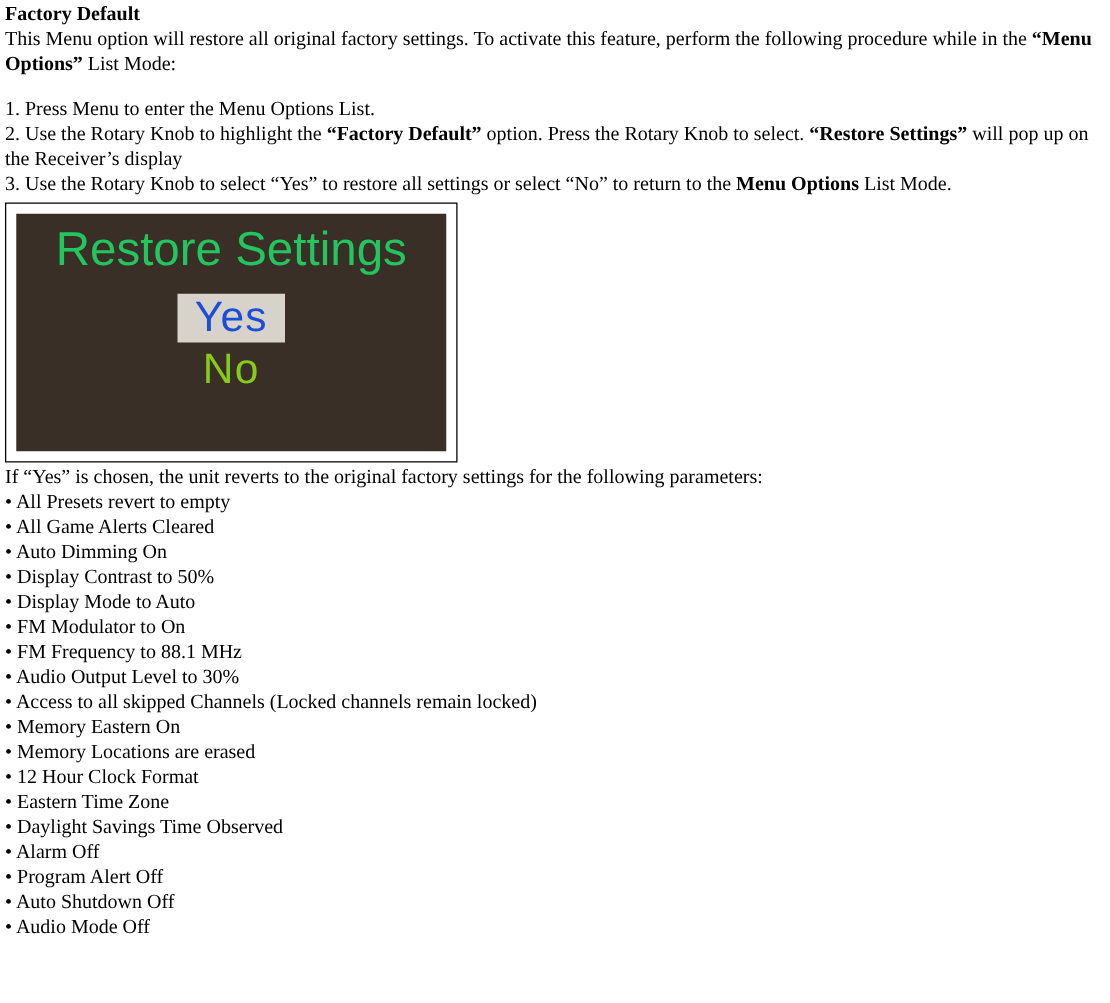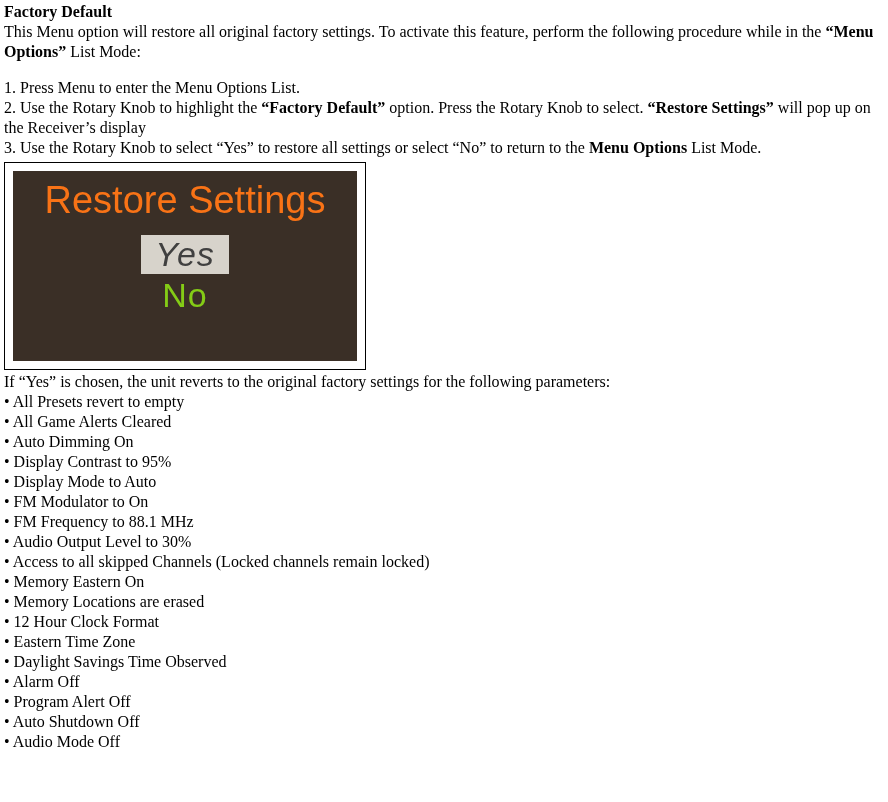--- a/index.html
+++ b/index.html
@@ -33,21 +33,21 @@
     width: 100%;
     height: 190px;
     display: flex;
     flex-direction: column;
     align-items: center;
     justify-content: flex-start;
     padding-top: 6px;
     box-sizing: border-box;
   }
   .lcd-title {
-    color: #f97316;
+    color: #22c55e;
     font-family: Arial, Helvetica, sans-serif;
     font-size: 38px;
     letter-spacing: 0px;
     margin-bottom: 10px;
     font-weight: 400;
   }
   .lcd-options {
     display: flex;
     flex-direction: column;
     align-items: center;
@@ -55,22 +55,21 @@
   }
   .lcd-opt {
     font-family: Arial, Helvetica, sans-serif;
     font-size: 34px;
     padding: 0px 14px;
     line-height: 1.15;
     letter-spacing: 1px;
   }
   .lcd-opt.selected {
     background: #d7d3cb;
-    color: #404040;
-    font-style: italic;
+    color: #1d4ed8;
   }
   .lcd-opt.unselected {
     color: #84cc16;
   }
   .bullets {
   }
 </style>
 </head>
 <body>
 
@@ -101,21 +100,21 @@
     </div>
   </div>
 </div>
 
 <div>If “Yes” is chosen, the unit reverts to the original factory settings for the following parameters:</div>
 
 <div class="bullets">
   <div>• All Presets revert to empty</div>
   <div>• All Game Alerts Cleared</div>
   <div>• Auto Dimming On</div>
-  <div>• Display Contrast to 95%</div>
+  <div>• Display Contrast to 50%</div>
   <div>• Display Mode to Auto</div>
   <div>• FM Modulator to On</div>
   <div>• FM Frequency to 88.1 MHz</div>
   <div>• Audio Output Level to 30%</div>
   <div>• Access to all skipped Channels (Locked channels remain locked)</div>
   <div>• Memory Eastern On</div>
   <div>• Memory Locations are erased</div>
   <div>• 12 Hour Clock Format</div>
   <div>• Eastern Time Zone</div>
   <div>• Daylight Savings Time Observed</div>

